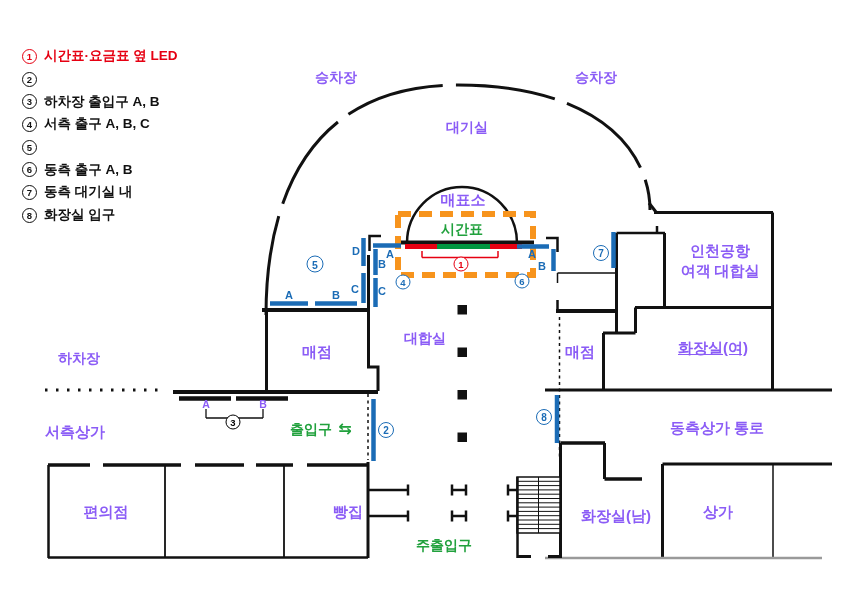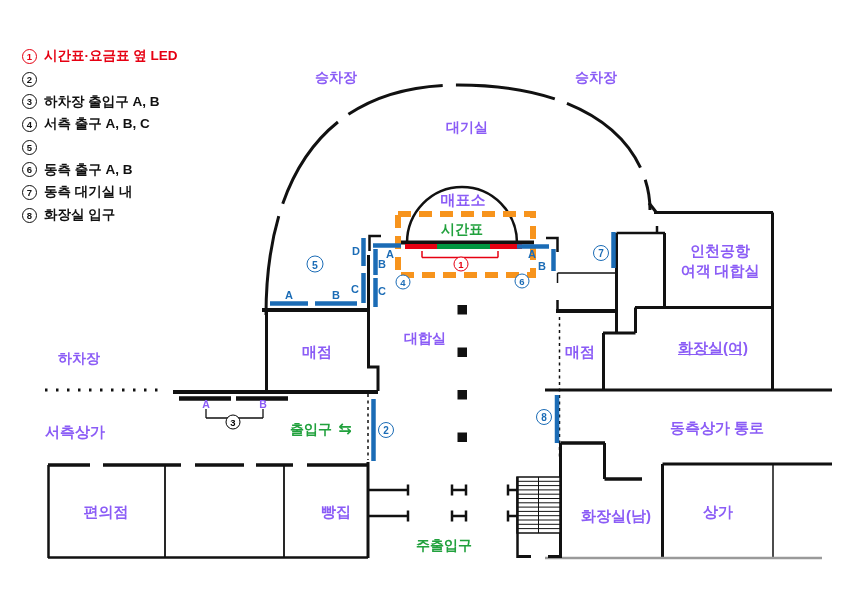--- a/index.html
+++ b/index.html
@@ -194,21 +194,21 @@
     <div>인천공항</div>
     <div>여객 대합실</div>
   </div>
   <span class="lbl s13" style="left:713px;top:348px;text-decoration:underline;">화장실(여)</span>
   <span class="lbl s14" style="left:79px;top:358px;">하차장</span>
   <span class="lbl s13" style="left:75px;top:432px;">서측상가</span>
   <span class="lbl s14 green" style="left:311px;top:429px;">출입구</span>
   <span class="lbl green" style="left:345px;top:429px;font-size:16px;">⇆</span>
   <span class="lbl s13" style="left:717px;top:428px;">동측상가 통로</span>
   <span class="lbl s13" style="left:106px;top:512px;">편의점</span>
-  <span class="lbl s13" style="left:336px;top:512px;">빵집</span>
+  <span class="lbl s13" style="left:348px;top:512px;">빵집</span>
   <span class="lbl s13" style="left:616px;top:516px;">화장실(남)</span>
   <span class="lbl s13" style="left:718px;top:512px;">상가</span>
   <span class="lbl s14 green" style="left:444px;top:545px;">주출입구</span>
 
   <span class="lbl s11 blue" style="left:356px;top:252px;">D</span>
   <span class="lbl s11 blue" style="left:382px;top:265px;">B</span>
   <span class="lbl s11 blue" style="left:355px;top:290px;">C</span>
   <span class="lbl s11 blue" style="left:382px;top:292px;">C</span>
   <span class="lbl s11 blue" style="left:390px;top:255px;">A</span>
   <span class="lbl s11 blue" style="left:532px;top:255px;">A</span>

